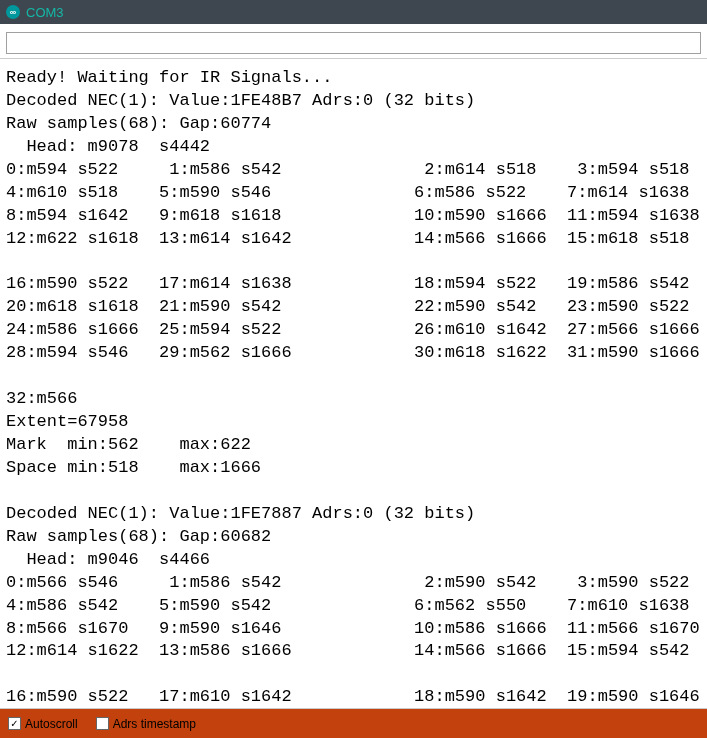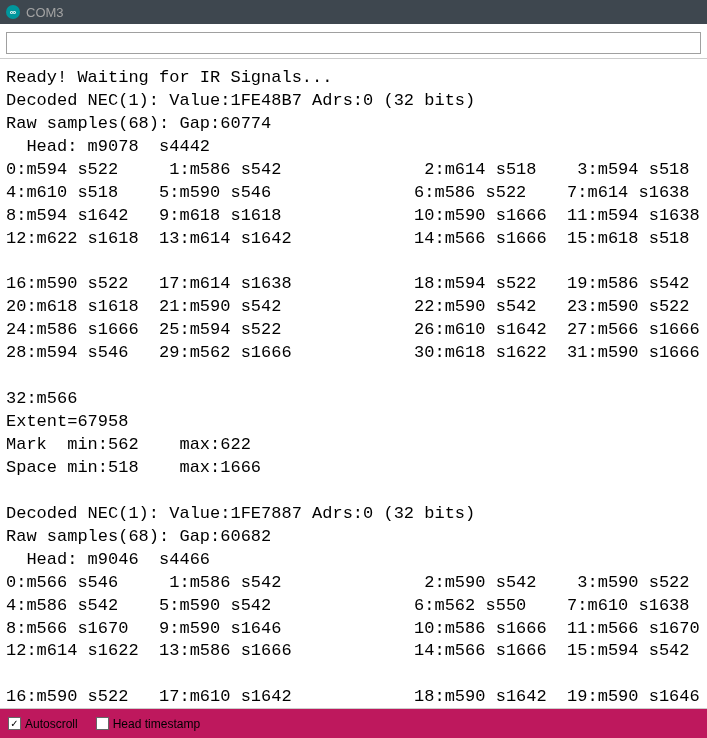--- a/index.html
+++ b/index.html
@@ -1,23 +1,23 @@
 <!DOCTYPE html>
 <html><head>
   <meta charset="utf-8">
   <style>
     * { box-sizing: border-box; margin: 0; padding: 0; }
     html, body { width: 707px; height: 738px; font-family: Arial, sans-serif; font-size: 12px; background: #fff; }
-    .titlebar { height: 24px; background: #3e474f; color: #a3a3a3; display: flex; align-items: center; padding: 0 6px; font-size: 13px; }
+    .titlebar { height: 24px; background: #3e474f; color: #14b8a6; display: flex; align-items: center; padding: 0 6px; font-size: 13px; }
     .titlebar-icon { width: 14px; height: 14px; background: #00979d; border-radius: 50%; margin-right: 6px; display: inline-flex; align-items: center; justify-content: center; }
     .titlebar-icon::after { content: "∞"; color: #fff; font-size: 9px; font-weight: bold; line-height: 1; }
     .input-row { padding: 8px 6px 4px 6px; border-bottom: 1px solid #ccc; }
     .input-field { width: 100%; height: 22px; border: 1px solid #a0a0a0; padding: 2px 4px; font-size: 12px; outline: none; }
     .output { padding: 8px 6px; font-family: "Courier New", monospace; font-size: 17px; line-height: 1.35; white-space: pre; color: #000; height: 656px; overflow: hidden; }
-    .footer { position: absolute; bottom: 0; left: 0; right: 0; height: 30px; background: #be185d; border-top: 1px solid #ccc; display: flex; align-items: center; padding: 0 8px; font-size: 12px; gap: 6px; }
+    .footer { position: absolute; bottom: 0; left: 0; right: 0; height: 30px; background: #c2410c; border-top: 1px solid #ccc; display: flex; align-items: center; padding: 0 8px; font-size: 12px; gap: 6px; }
     .chk { width: 13px; height: 13px; border: 1px solid #666; display: inline-flex; align-items: center; justify-content: center; background: #fff; font-size: 10px; line-height: 1; }
     .chk.checked::after { content: "✓"; color: #000; }
     .chklabel { margin-right: 12px; display: flex; align-items: center; gap: 4px; }
     .window { position: relative; width: 707px; height: 738px; }
   </style>
 </head>
 <body>
 <div class="window">
 
   <div class="titlebar">
@@ -67,16 +67,16 @@
 Space min:518    max:1670
 </div>
 
   <div class="footer">
     <label class="chklabel">
       <span class="chk checked"></span>
       <span>Autoscroll</span>
     </label>
     <label class="chklabel">
       <span class="chk"></span>
-      <span>Head timestamp</span>
+      <span>Adrs timestamp</span>
     </label>
   </div>
 </div>
 
 </body></html>

